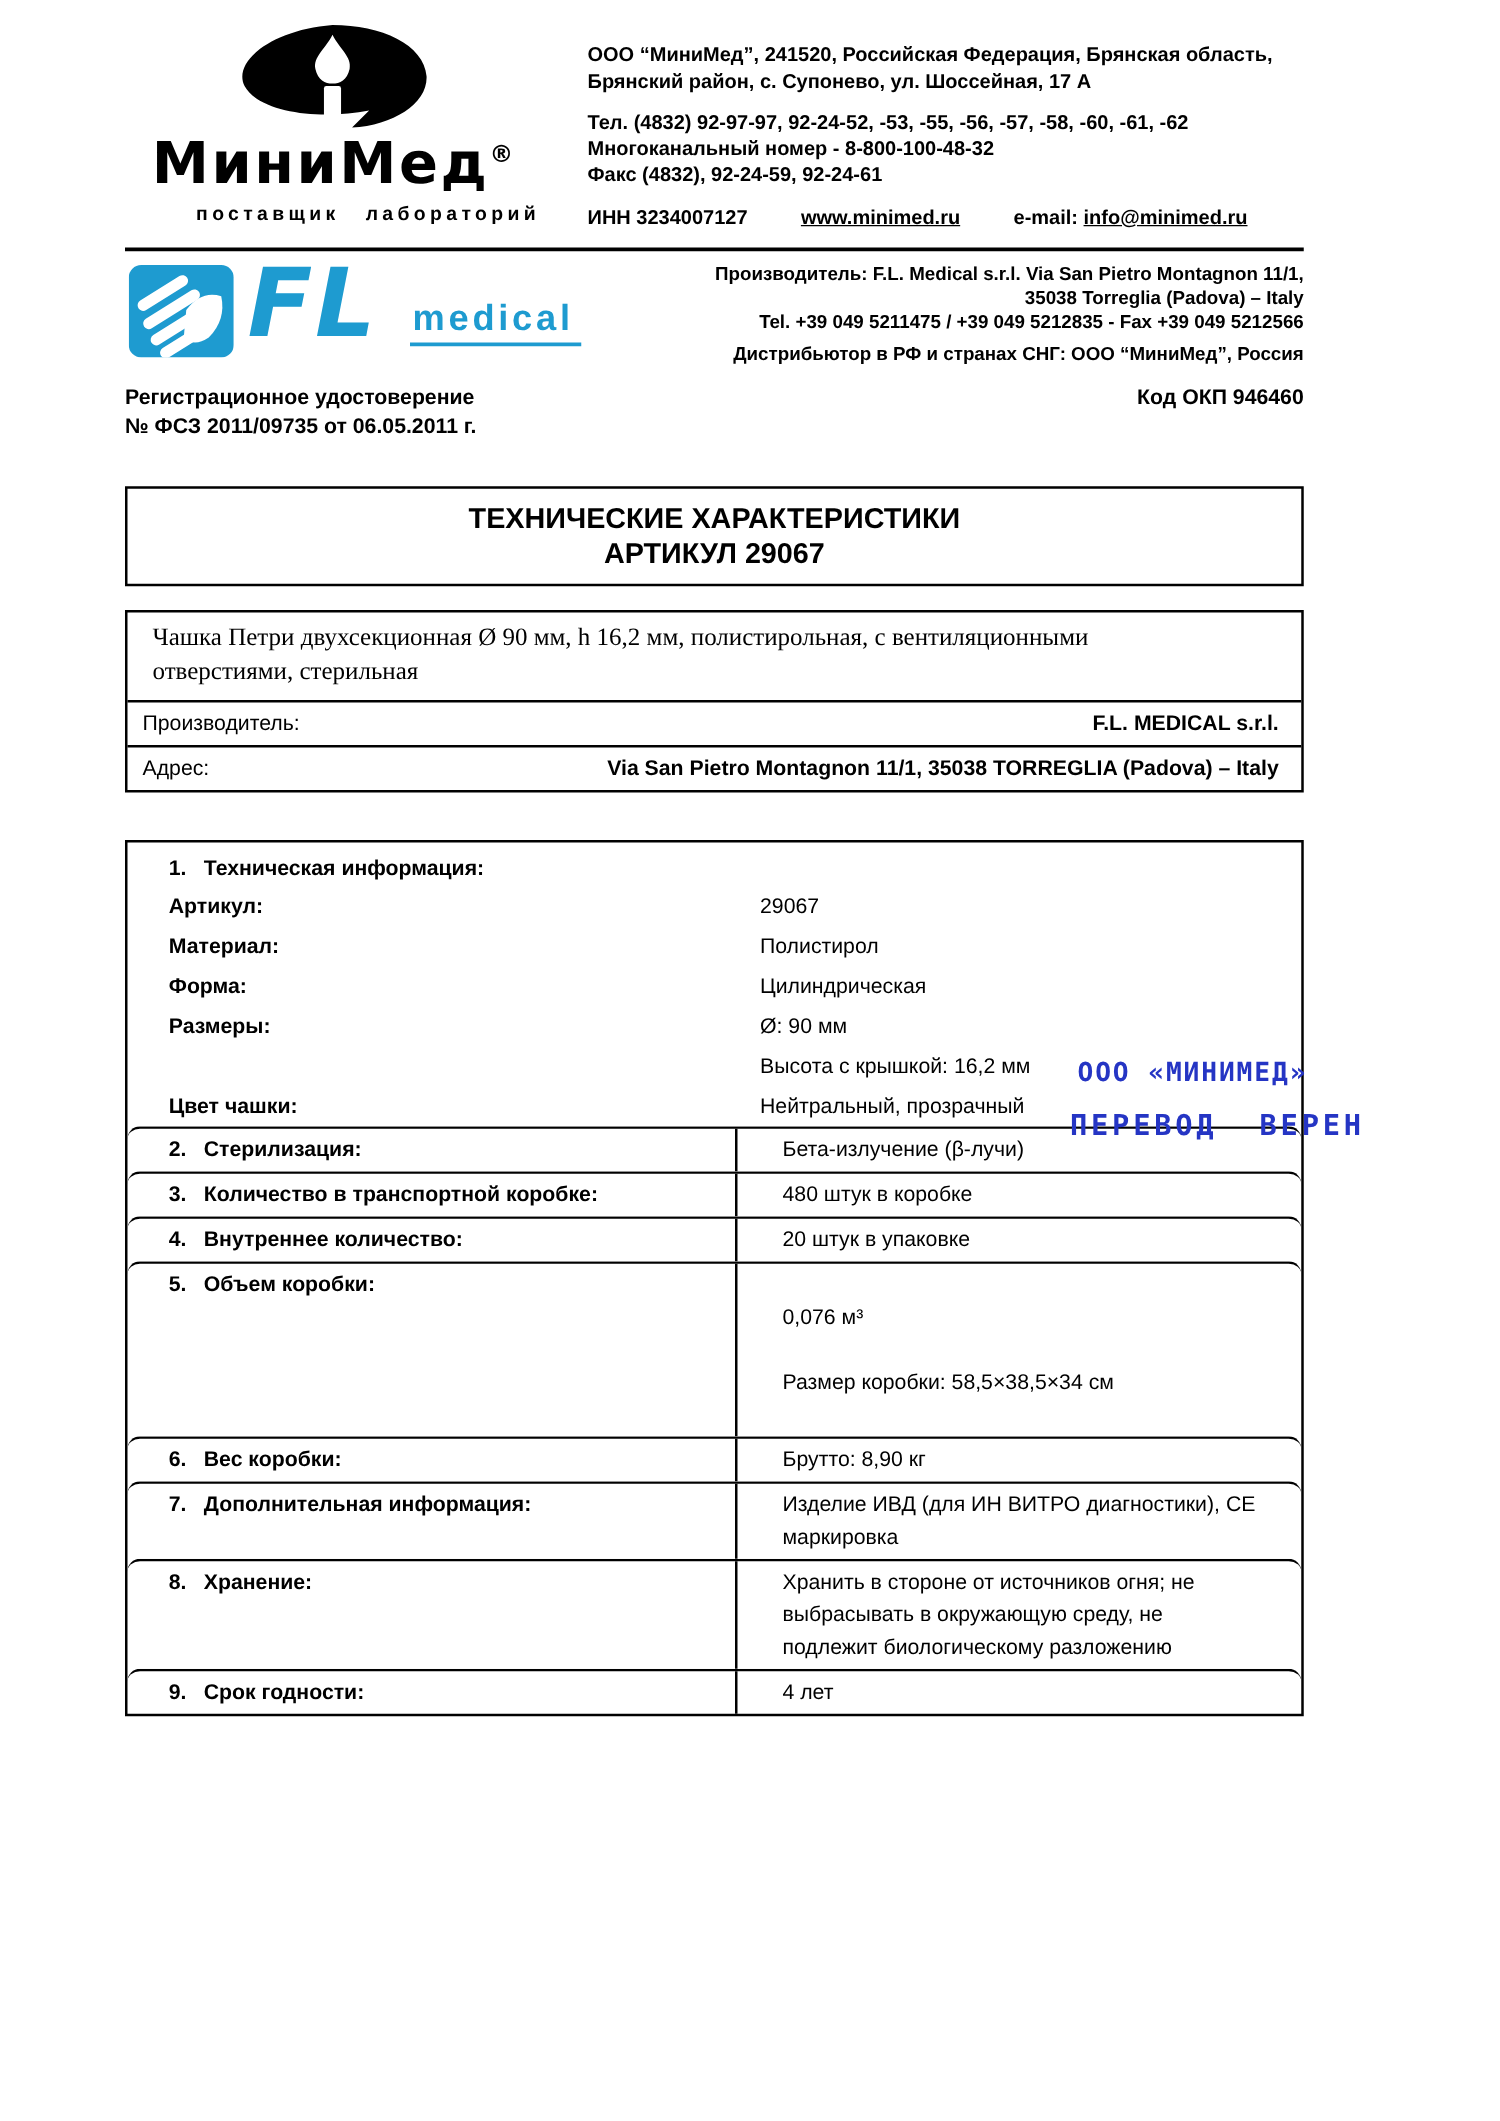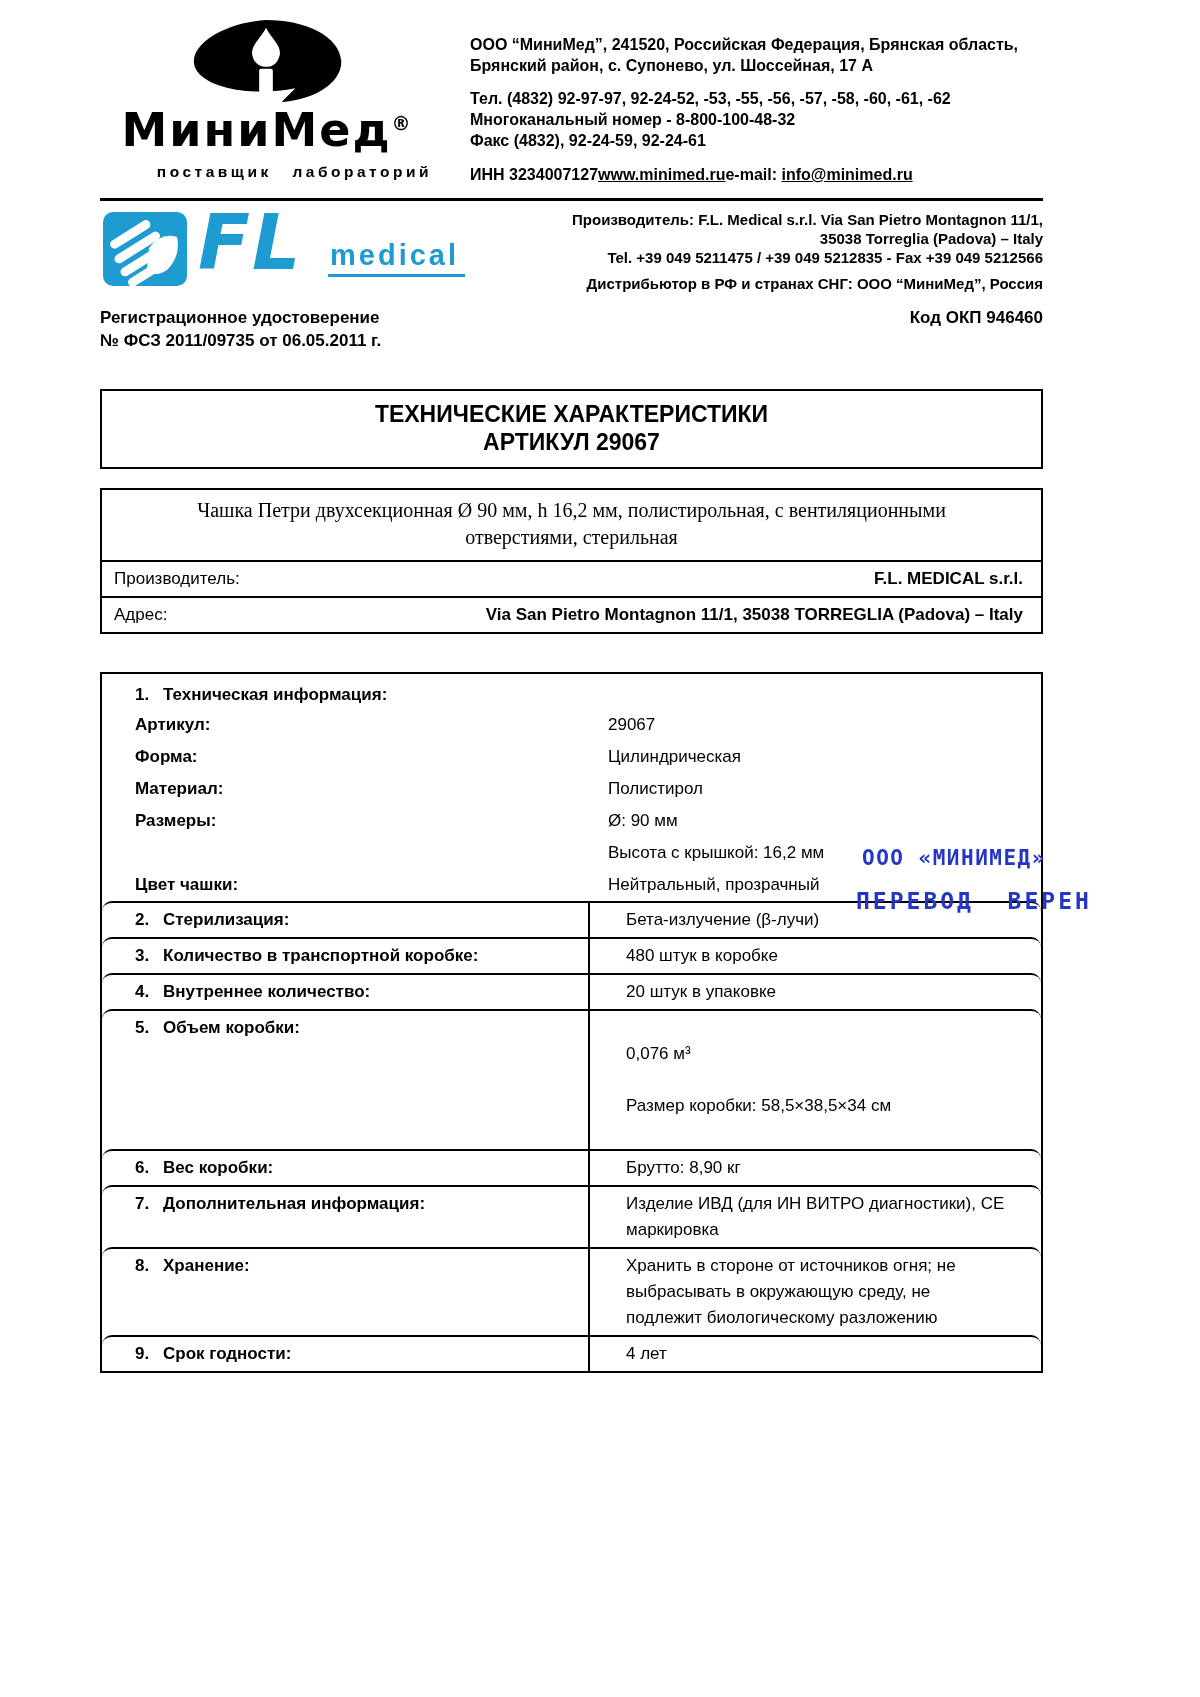--- a/index.html
+++ b/index.html
@@ -15,22 +15,22 @@
   #minimed-logo svg { display:block; margin:0 auto; }
   #mm-wordmark { margin-top:2px; font-family:"DejaVu Sans",sans-serif; font-weight:bold;
                  font-size:46px; line-height:1.05; letter-spacing:2px; white-space:nowrap; }
   #mm-wordmark .reg { font-size:19px; vertical-align:super; letter-spacing:0; }
   #mm-tagline { margin-top:9px; font-weight:bold; font-size:15.5px;
                 letter-spacing:3.5px; word-spacing:13px; white-space:nowrap;text-align:right; }
 
   #header-right { position:absolute; left:470px; top:34px; width:578px;
                   font-size:16px; font-weight:bold; line-height:21px; }
   #header-right .blk { margin-bottom:12px; }
-  #inn-row { display:flex; justify-content:flex-start; align-items:baseline;
-             width:528px; margin-top:13px; }
+  #inn-row { display:flex; justify-content:space-between; align-items:baseline;
+             width:528px; margin-top:13px;gap:36px; }
   .doc-link { color:#000; text-decoration:underline; font-weight:bold; cursor:pointer; }
 
   #header-divider { position:absolute; left:100px; top:198px; width:943px; height:3px; background:#000; }
 
   
   #fl-square { position:absolute; left:103px; top:212px; }
   #fl-letters { position:absolute; left:198px; top:206px; color:#1e9bd0;
                 font-family:"DejaVu Sans",sans-serif; font-weight:bold; font-style:italic;
                 font-size:76px; line-height:74px; letter-spacing:2px; }
   #fl-medical { position:absolute; left:328px; top:240px; color:#1e9bd0;
@@ -48,21 +48,21 @@
 
   
   #title-box { position:absolute; left:100px; top:389px; width:943px;
                border:2px solid #000; text-align:center; font-weight:bold;
                font-size:23px; line-height:28px; padding:9px 0 11px; }
 
   
   #product-box { position:absolute; left:100px; top:488px; width:943px;
                  border:2px solid #000; font-size:17px; }
   #product-desc { font-family:"Liberation Serif","DejaVu Serif",serif; font-size:20px;
-                  line-height:27px; text-align:center; padding:7px 20px 9px; white-space:pre-line; }
+                  line-height:27px; text-align:left; padding:7px 20px 9px; white-space:pre-line; }
   .p-row { border-top:2px solid #000; display:flex; align-items:center;
            padding:6px 12px; line-height:22px; }
   .p-label { font-weight:normal; }
   .p-value { flex:1; text-align:right; font-weight:bold; padding-right:6px; }
 
   
   #spec-table { position:absolute; left:100px; top:672px; width:943px;
                 border:2px solid #000; font-size:17px; line-height:26px; }
   .sec-title { font-weight:bold; padding:8px 10px 1px 33px; }
   .num { display:inline-block; width:28px; font-weight:bold; }
@@ -164,26 +164,26 @@
 
   <div id="spec-table">
 
     <div class="sec-title"><span class="num">1.</span><span>Техническая информация:</span></div>
 
     <div class="s-row">
       <div class="s-label">Артикул:</div>
       <div class="s-value">29067</div>
     </div>
     <div class="s-row">
+      <div class="s-label">Материал:</div>
+      <div class="s-value">Полистирол</div>
+    </div>
+    <div class="s-row">
       <div class="s-label">Форма:</div>
       <div class="s-value">Цилиндрическая</div>
-    </div>
-    <div class="s-row">
-      <div class="s-label">Материал:</div>
-      <div class="s-value">Полистирол</div>
     </div>
     <div class="s-row">
       <div class="s-label">Размеры:</div>
       <div class="s-value">Ø: 90 мм</div>
     </div>
     <div class="s-row">
       <div class="s-label"></div>
       <div class="s-value">Высота с крышкой: 16,2 мм</div>
     </div>
     <div class="s-row">

